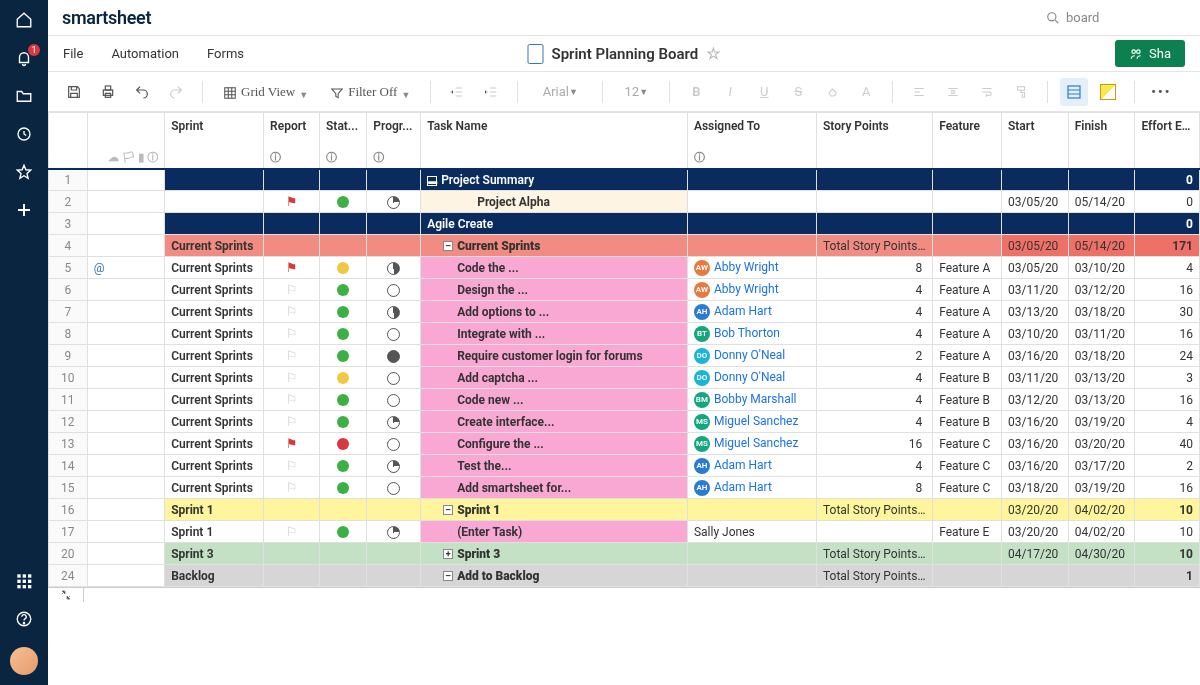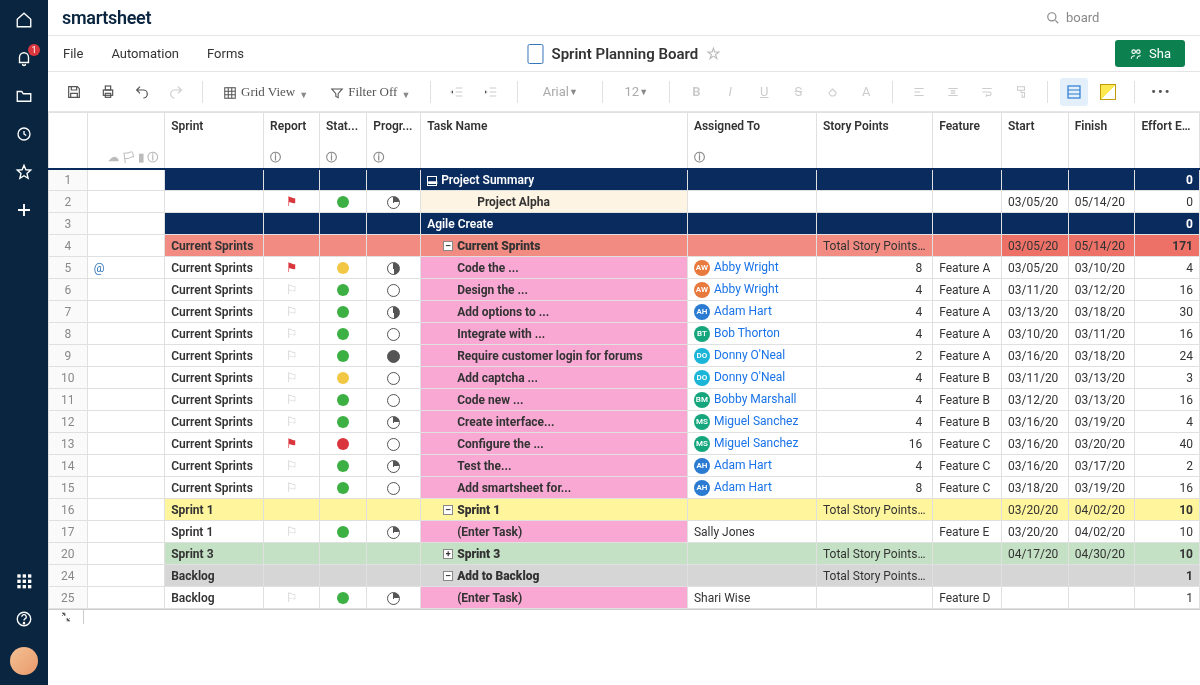--- a/index.html
+++ b/index.html
@@ -628,35 +628,20 @@
               <td class="col-status"></td>
               <td class="col-progress"></td>
               <td class="col-task indent1"><span class="toggle">–</span><b>Add to Backlog</b></td>
               <td class="col-assigned"></td>
               <td class="col-points points-label">Total Story Points: 0</td>
               <td class="col-feature"></td>
               <td class="col-start"></td>
               <td class="col-finish"></td>
               <td class="col-effort" style="font-weight: 700;">1</td>
             </tr>
-            <tr class="data">
-              <td class="col-rownum">25</td>
-              <td class="col-icons"></td>
-              <td class="col-sprint"><span style="">Backlog</span></td>
-              <td class="col-report"><span class="flag off">⚐</span></td>
-              <td class="col-status"><span class="dot green"></span></td>
-              <td class="col-progress"><span class="pie q1"></span></td>
-              <td class="col-task indent2">(Enter Task)</td>
-              <td class="col-assigned">Shari Wise</td>
-              <td class="col-points"></td>
-              <td class="col-feature">Feature D</td>
-              <td class="col-start"></td>
-              <td class="col-finish"></td>
-              <td class="col-effort">1</td>
-            </tr>
           </tbody>
       </table>
       <div class="sheet-footer">
         <div class="corner">
             <svg width="10" height="10" viewBox="0 0 10 10" stroke="#888" stroke-width="1">
               <path d="M1 4 L4 1 M1 1 h3 v3 M9 6 L6 9 M9 9 h-3 v-3"></path>
             </svg>
           </div>
       </div>
     </div>

